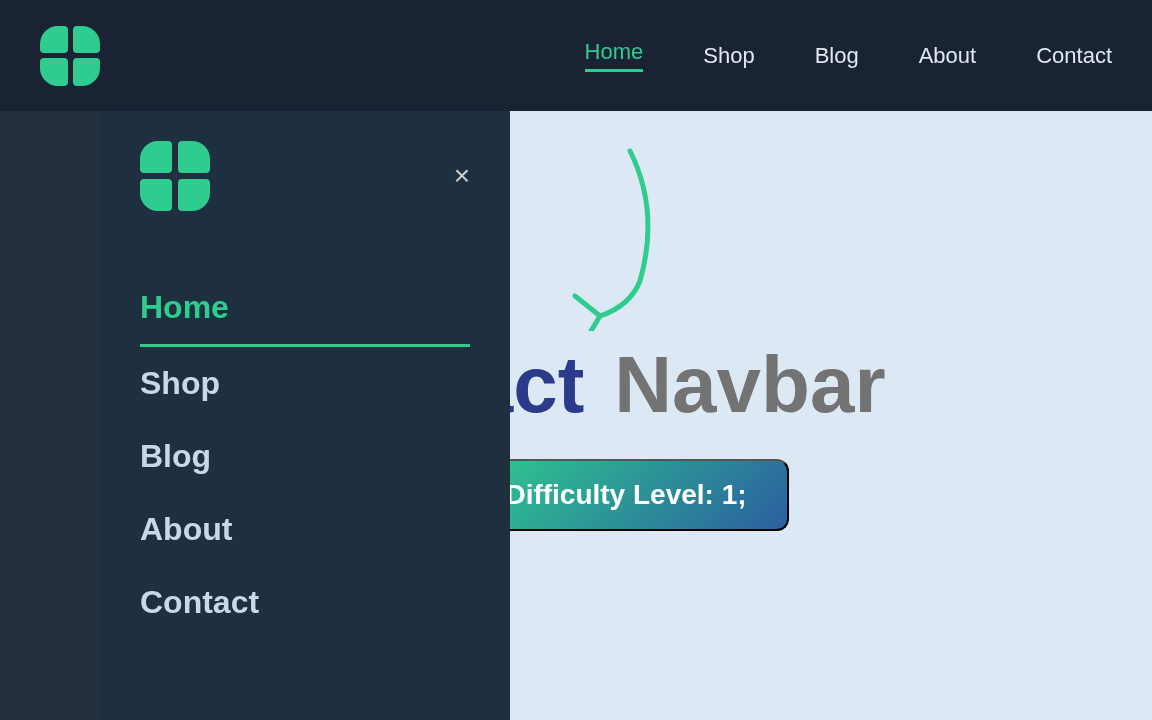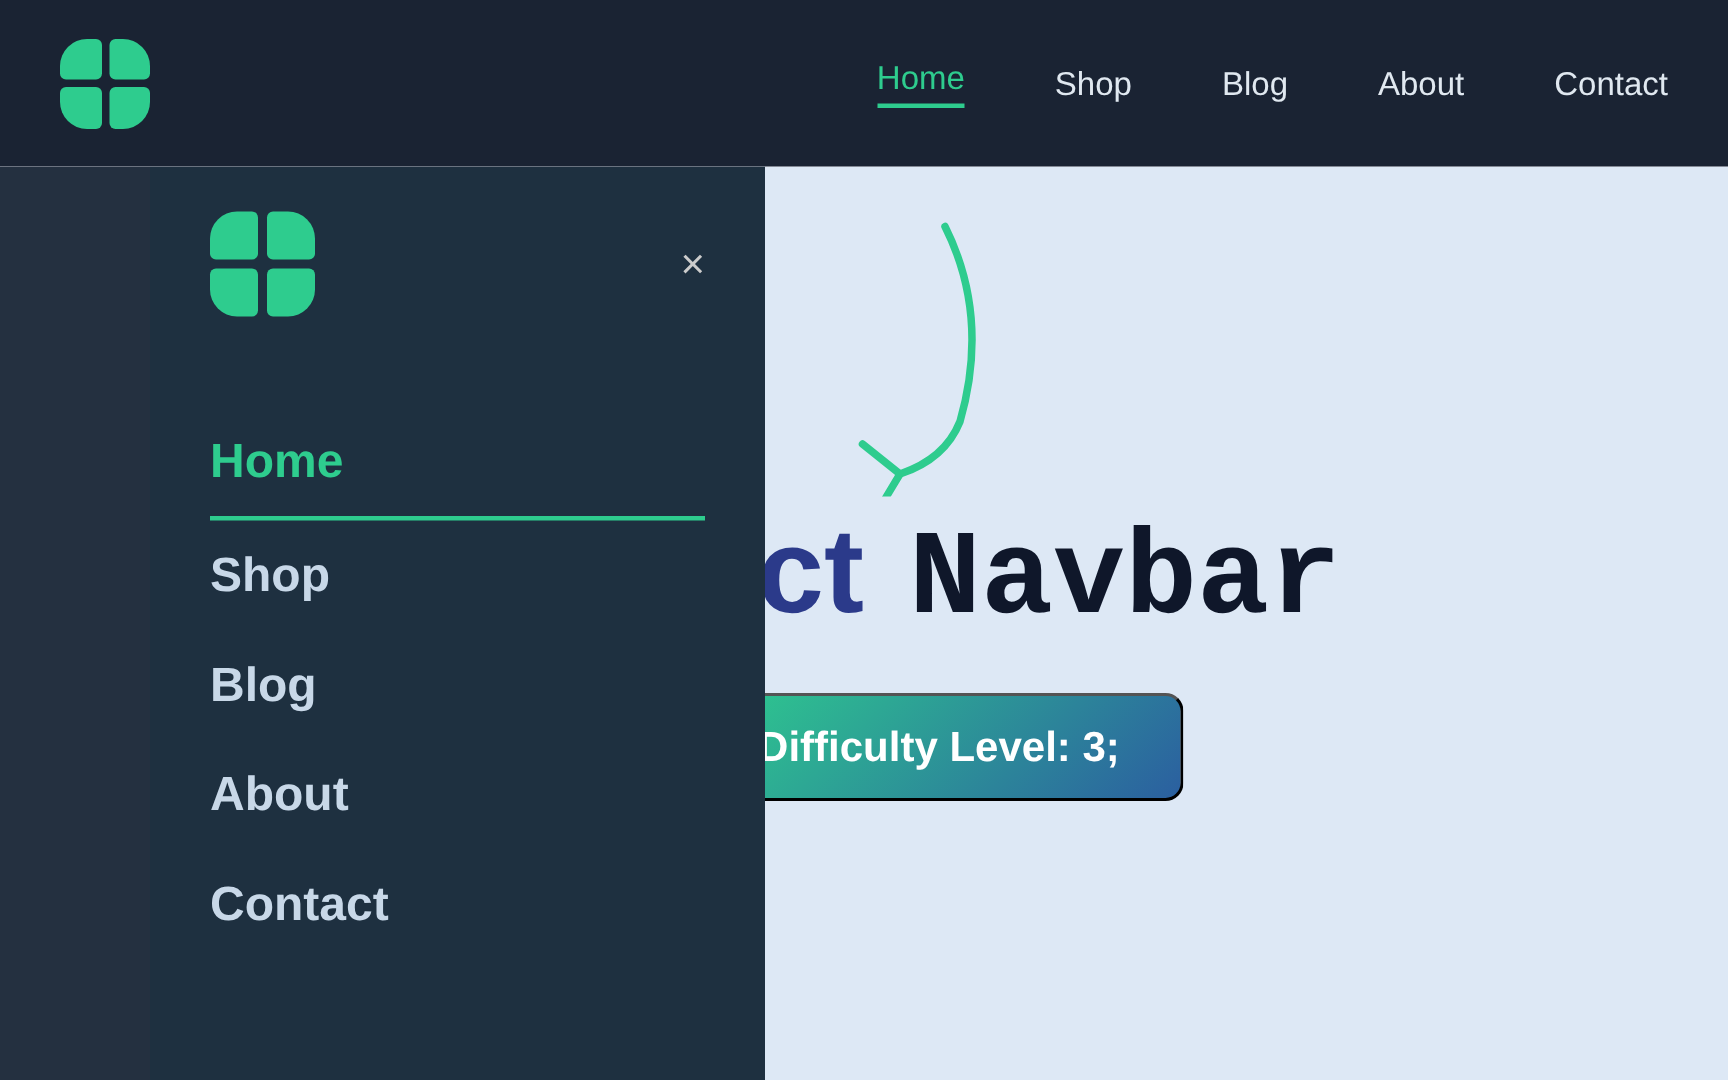--- a/index.html
+++ b/index.html
@@ -148,22 +148,21 @@
       line-height: 1.1;
       text-align: center;
       margin-top: 40px;
     }
 
     .hero-title-react {
       color: #2b3a8a;
     }
 
     .hero-title-navbar {
-      color: #0f172a;
-      font-family: Liberation Mono, monospace;
+      color: #737373;
     }
 
     .difficulty-badge {
       margin-top: 30px;
       padding: 18px 40px;
       background: linear-gradient(135deg, #2ecc8e, #2b5fa0);
       border-radius: 12px;
       font-size: 28px;
       font-weight: 600;
       color: white;
@@ -250,21 +249,21 @@
         <path d="M120 20 Q150 80 130 150 Q120 175 90 185" stroke="#2ecc8e" stroke-width="5" fill="none" stroke-linecap="round"></path>
         <path d="M90 185 L65 165 M90 185 L75 210" stroke="#2ecc8e" stroke-width="5" stroke-linecap="round"></path>
       </svg>
     </div>
 
     <div style="display: flex; gap: 30px; align-items: baseline;">
       <span class="hero-title hero-title-react">React</span>
       <span class="hero-title hero-title-navbar">Navbar</span>
     </div>
 
-    <button class="difficulty-badge">Difficulty Level: 3;</button>
+    <button class="difficulty-badge">Difficulty Level: 1;</button>
   </div>
 
   <div class="sidebar-overlay">
 
     <div class="sidebar-strip"></div>
 
     <div class="sidebar-panel">
       <div class="sidebar-header">
         <div class="logo-grid-lg">
           <div class="logo-dot-lg" style="border-radius: 18px 4px 4px 4px;"></div>

